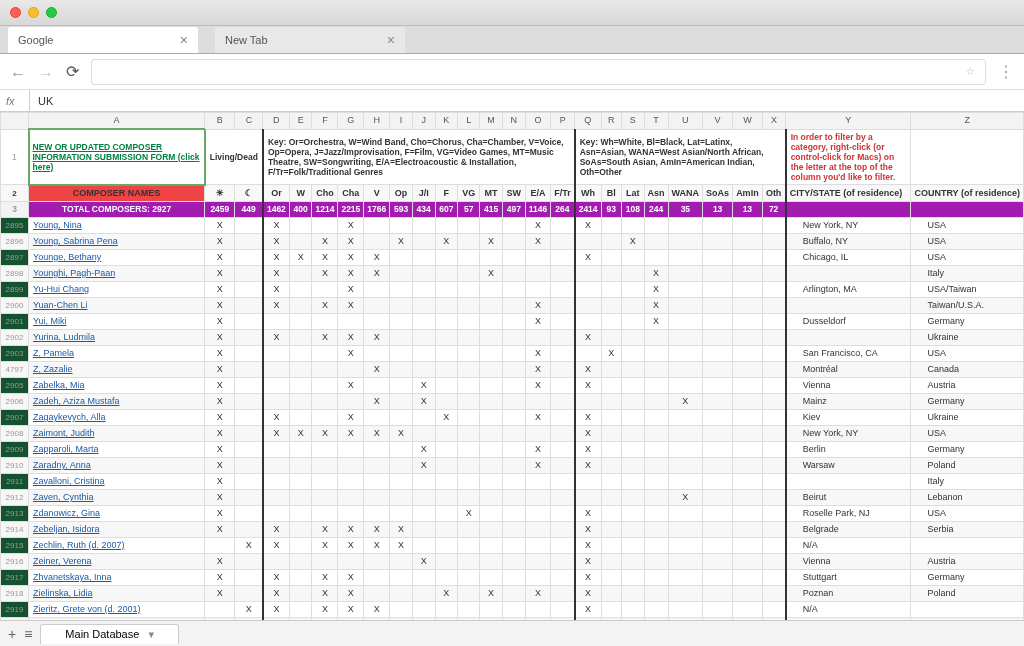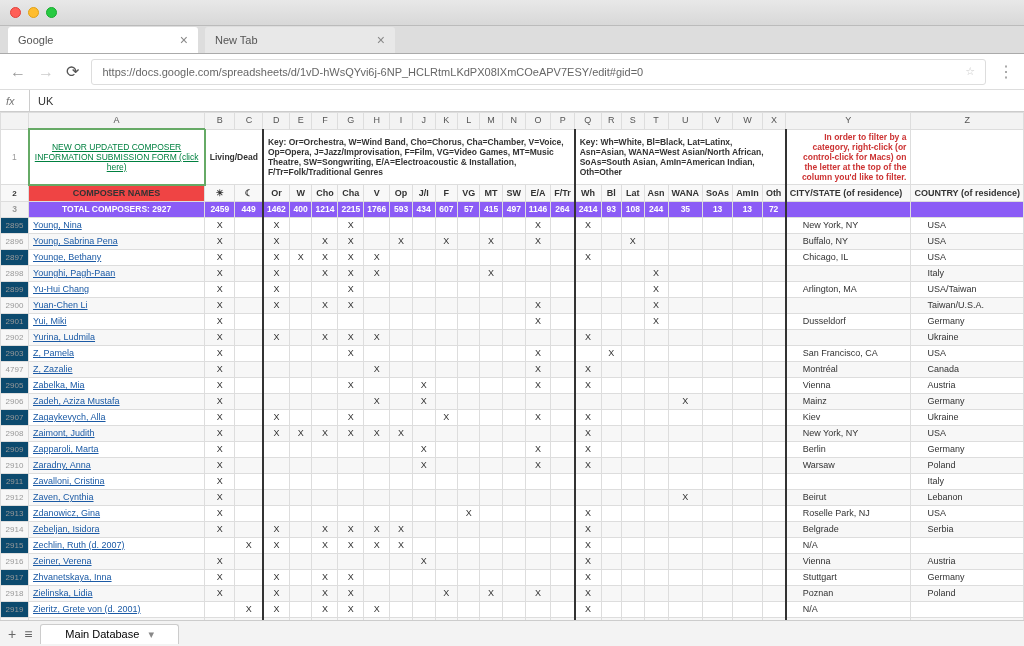--- a/index.html
+++ b/index.html
@@ -5,42 +5,42 @@
 *{margin:0;padding:0;box-sizing:border-box}
 body{font-family:Arial,Helvetica,sans-serif;font-size:10px;background:#f5f5f5;width:1024px;height:646px;overflow:hidden}
 .window{background:#fff;height:100%;display:flex;flex-direction:column}
 .title-bar{height:26px;background:linear-gradient(#e8e8e8,#d8d8d8);display:flex;align-items:center;padding:0 10px;border-bottom:1px solid #bbb}
 .traffic{display:flex;gap:7px}
 .dot{width:11px;height:11px;border-radius:50%}
 .dot.r{background:#ff5f57;border:1px solid #e1413a}
 .dot.y{background:#ffbd2e;border:1px solid #e1a116}
 .dot.g{background:#28ca42;border:1px solid #17ab2e}
 .tab-bar{height:28px;background:#ddd;display:flex;align-items:flex-end;padding-left:8px;border-bottom:1px solid #aaa}
-.tab{background:#f5f5f5;height:26px;min-width:190px;display:flex;align-items:center;padding:0 10px;font-size:11px;color:#555;border-top-left-radius:3px;border-top-right-radius:3px;margin-right:7px;position:relative}
+.tab{background:#f5f5f5;height:26px;min-width:190px;display:flex;align-items:center;padding:0 10px;font-size:11px;color:#555;border-top-left-radius:3px;border-top-right-radius:3px;margin-right:17px;position:relative}
 .tab.active{background:#fff}
 .tab .close-x{margin-left:auto;color:#888;font-size:14px;cursor:pointer}
 .nav-bar{height:36px;display:flex;align-items:center;padding:0 10px;gap:12px;border-bottom:1px solid #ddd}
 .nav-icon{color:#999;font-size:16px}
 .nav-icon.active{color:#555}
 .url-bar{flex:1;height:26px;border:1px solid #ddd;border-radius:3px;display:flex;align-items:center;padding:0 10px;font-size:11px;color:#666}
 .fx-bar{height:22px;display:flex;align-items:center;border-bottom:1px solid #ccc;font-size:11px}
 .fx-label{width:30px;padding-left:6px;color:#777;font-style:italic;border-right:1px solid #ccc;height:100%;display:flex;align-items:center}
 .fx-val{padding-left:8px;color:#333}
 .sheet{flex:1;overflow:auto;position:relative}
 table{border-collapse:collapse;table-layout:fixed}
 th,td{border:1px solid #ddd;padding:1px 3px;font-size:9px;white-space:nowrap;overflow:hidden;text-overflow:ellipsis;height:13px;line-height:13px}
 .col-hdr{background:#f3f3f3;color:#555;text-align:center;font-weight:400;height:16px;font-size:9px;position:sticky;top:0}
-.row-hdr{background:#0c4a6e;color:#999;text-align:center;font-weight:400;width:28px;min-width:28px;font-size:8px}
+.row-hdr{background:#14532d;color:#999;text-align:center;font-weight:400;width:28px;min-width:28px;font-size:8px}
 .hdr-row1 td{height:40px;vertical-align:middle;font-size:8.5px;line-height:1.2;white-space:normal;background:#fff}
-.hdr-row1 .form-link{text-align:center;color:#008040;font-weight:normal;text-decoration:underline;border:2px solid #6a6}
+.hdr-row1 .form-link{text-align:left;color:#008040;font-weight:bold;text-decoration:underline;border:2px solid #6a6}
 .hdr-row1 .key-text{font-weight:bold;color:#333;padding:2px 4px}
-.hdr-row1 .filter-note{color:#c33;font-weight:bold;text-align:right;padding:2px 4px}
+.hdr-row1 .filter-note{color:#c33;font-weight:bold;text-align:left;padding:2px 4px}
 .hdr-row2 td{background:#f8f8f8;text-align:center;font-weight:bold;color:#333;height:15px}
 .hdr-row2 .names-hdr{background:#ef4444}
-.total-row td{background:#8b5cf6;color:#fff;text-align:center;font-weight:bold;font-size:8.5px;height:14px}
+.total-row td{background:#a21caf;color:#fff;text-align:center;font-weight:bold;font-size:8.5px;height:14px}
 .total-row .total-label{text-align:center}
 .data-row td{height:12px}
 .data-row:nth-child(even) td{background:#f7f7f7}
 .name-cell{color:#1b5aa5;text-decoration:underline;padding-left:4px}
 .x-cell{text-align:center;color:#333}
 .loc-cell{padding-left:16px;color:#333}
 .sun{color:#f5a623}
 .moon{color:#888}
 .sheet-tabs{height:26px;background:#f3f3f3;border-top:1px solid #ccc;display:flex;align-items:center;padding:0 8px;gap:8px;font-size:11px}
 .sheet-tab{background:#fff;border:1px solid #ccc;border-bottom:none;padding:3px 24px;border-top-left-radius:3px;border-top-right-radius:3px}
@@ -66,21 +66,20 @@
     <div class="tab" style="background:#e8e8e8">
       <span>New Tab</span>
       <span class="close-x">×</span>
     </div>
   </div>
   <div class="nav-bar">
     <span class="nav-icon">←</span>
     <span class="nav-icon" style="color:#ccc">→</span>
     <span class="nav-icon active">⟳</span>
     <div class="url-bar">
-      <span>https://docs.google.com/spreadsheets/d/1vD-hWsQYvi6j-6NP_HCLRtmLKdPX08IXmCOeAPV7ESY/edit#gid=0</span>
       <span style="margin-left:auto;color:#ccc">☆</span>
     </div>
     <span class="nav-icon">⋮</span>
   </div>
   <div class="fx-bar">
     <div class="fx-label">fx</div>
     <div class="fx-val">UK</div>
   </div>
   <div class="sheet">
     <table id="grid">

